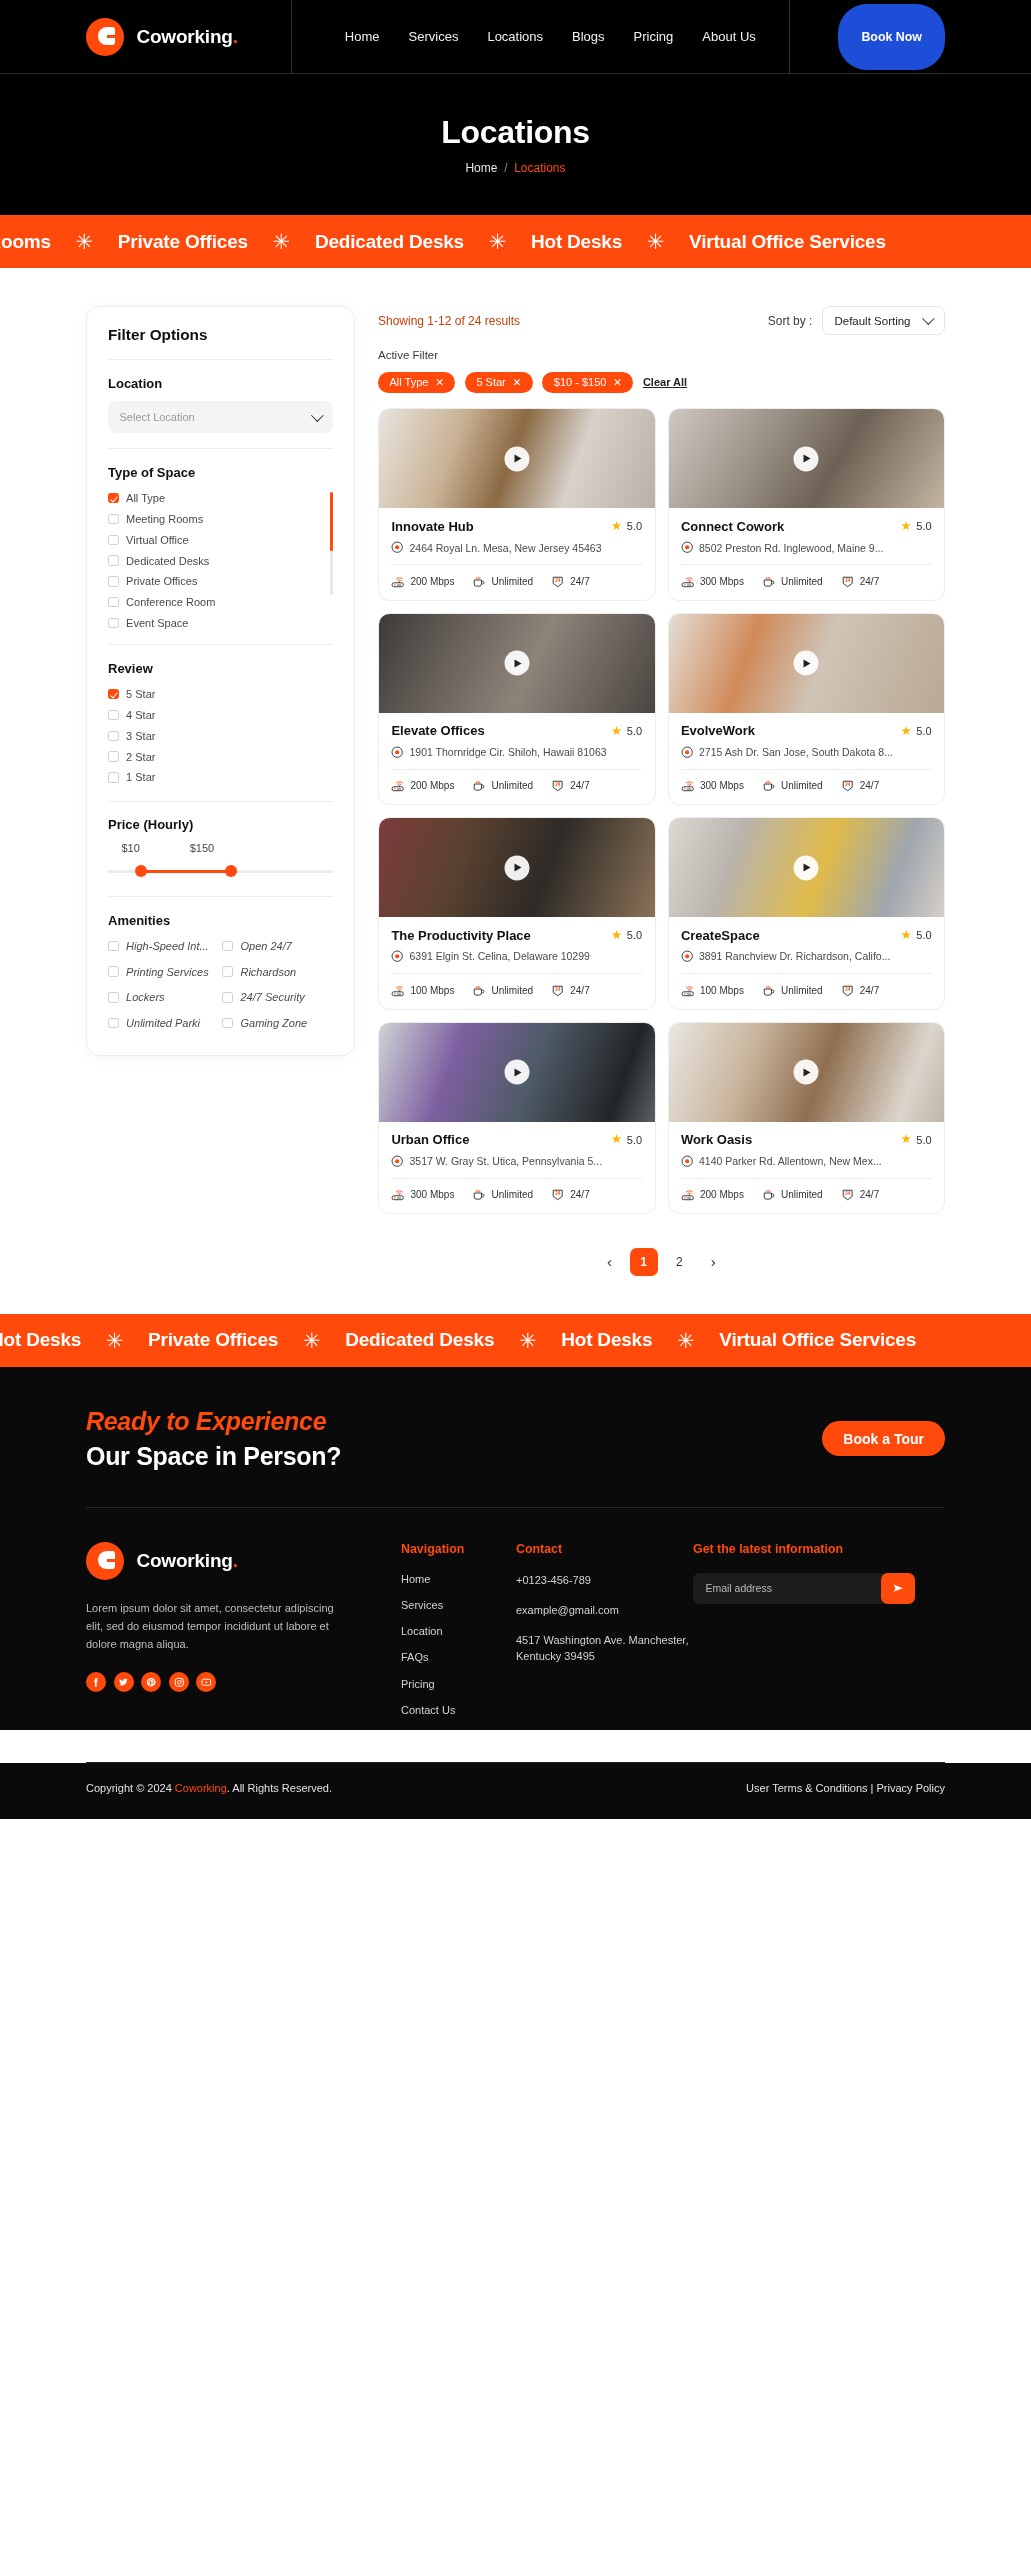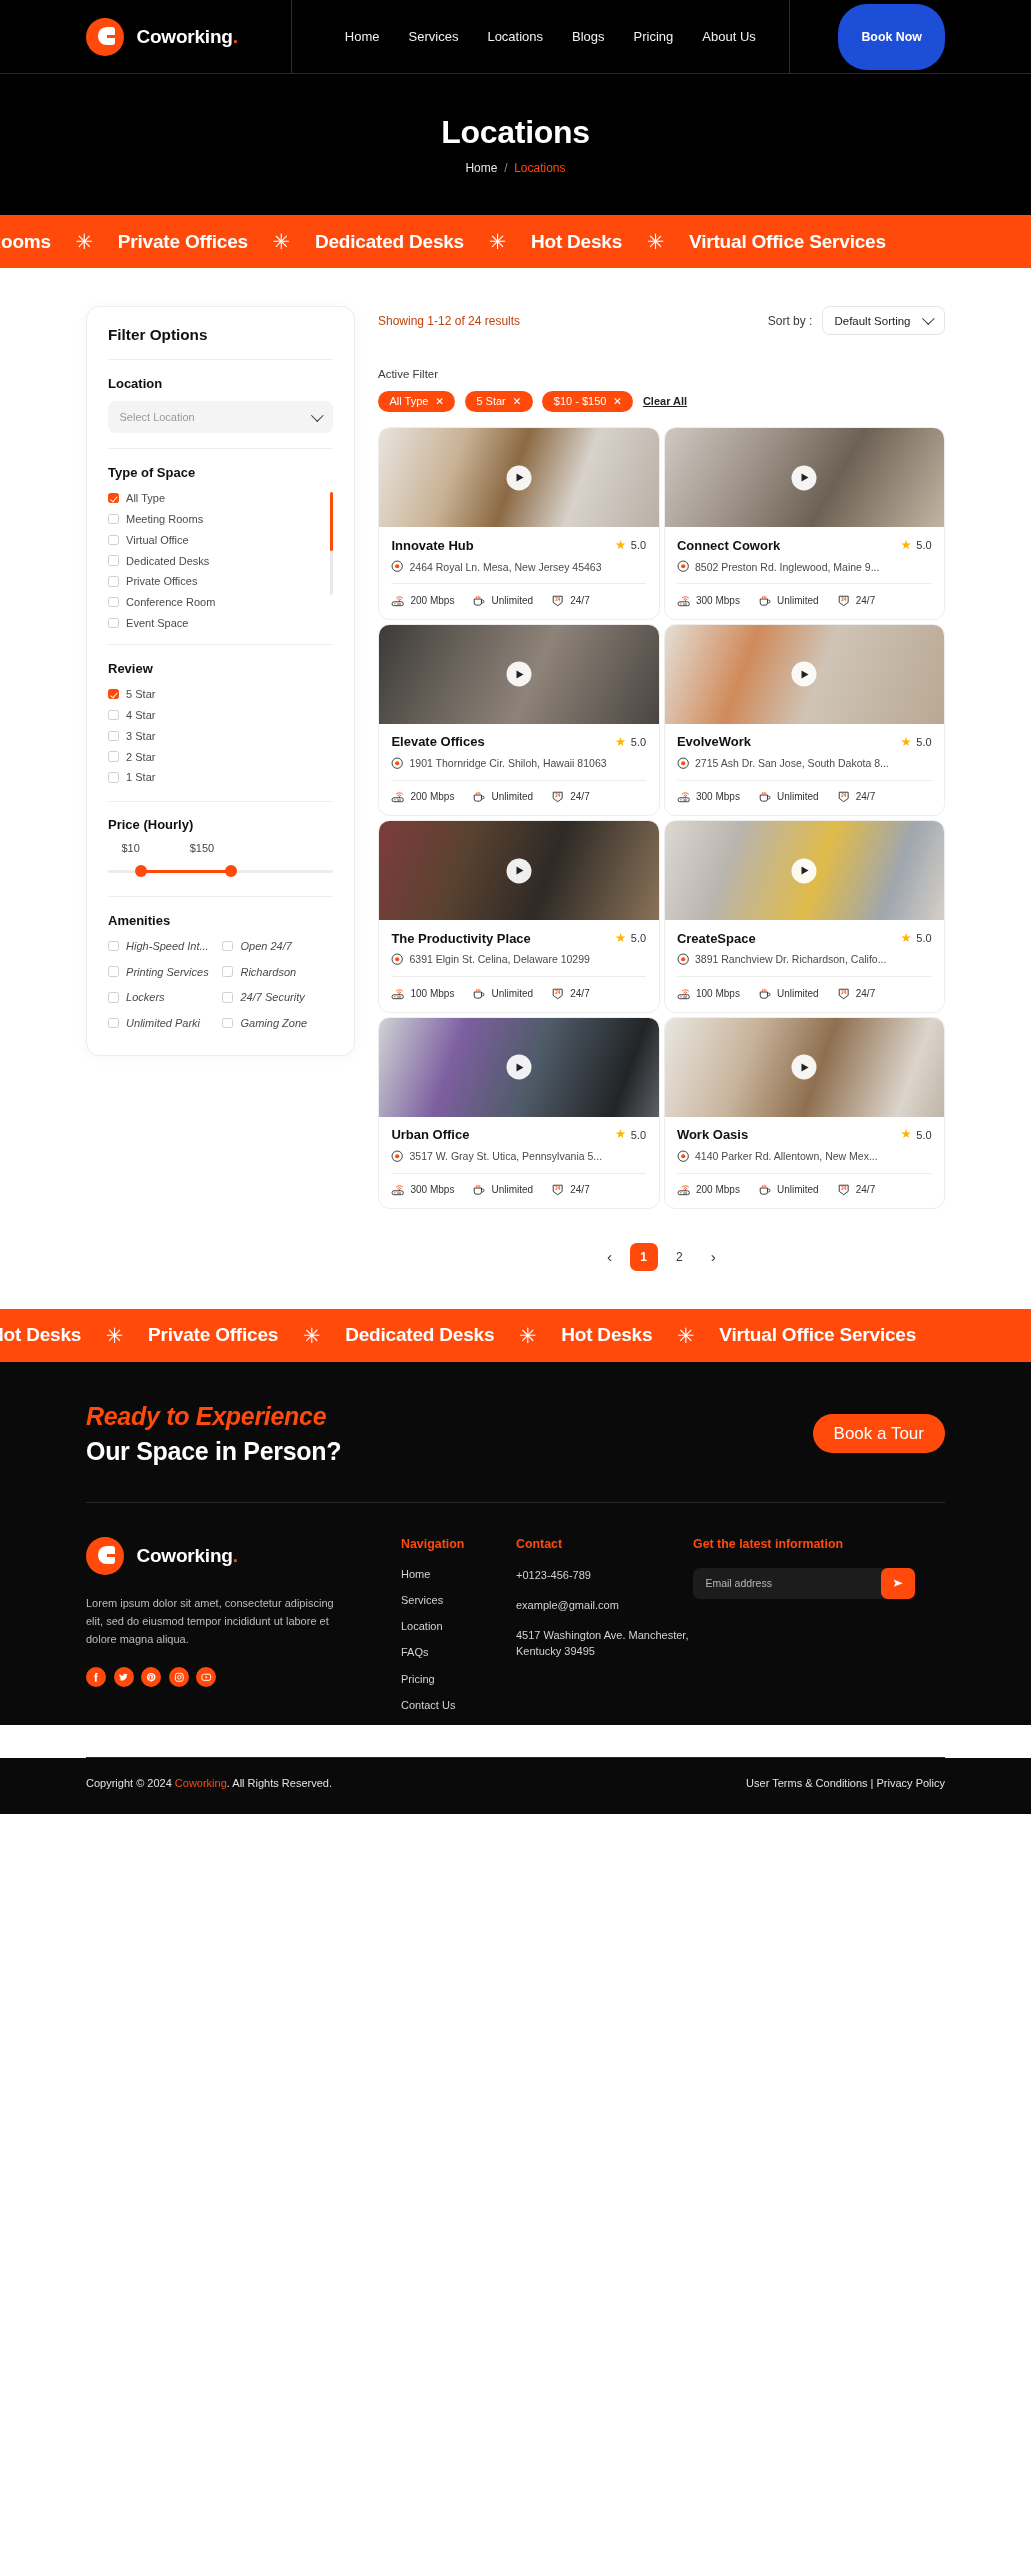--- a/index.html
+++ b/index.html
@@ -137,32 +137,32 @@
   .results { flex: 1; min-width: 0; }
   .res-top { display: flex; align-items: center; justify-content: space-between; }
   .res-count { font-size: 12px; color: #c2410c; }
   .sort-wrap { display: flex; align-items: center; gap: 9.5px; }
   .sort-label { font-size: 12px; color: #3b3b3b; }
   .sort-select {
     border: 1px solid #e4e4e4; border-radius: 7.6px; height: 29px;
     display: flex; align-items: center; gap: 13.4px; padding: 0 11.5px;
     font-size: 11.5px; color: #222; cursor: pointer;
   }
-  .active-filter-label { font-size: 11.5px; color: #3b3b3b; margin-top: 33px; }
+  .active-filter-label { font-size: 11.5px; color: #3b3b3b; margin-top: 14px; }
   .chips { display: flex; align-items: center; gap: 9.5px; margin-top: 10.5px; }
   .chip {
     background: #FF4A0C; color: #fff; border-radius: 19px;
     font-size: 11px; padding: 4.8px 11.5px; display: flex; align-items: center; gap: 6.7px;
     cursor: pointer;
   }
   .chip .x { font-size: 10.5px; line-height: 1; }
   .clear-all { font-size: 11px; color: #222; text-decoration: underline; cursor: pointer; font-weight: bold; }
 
   .card-grid {
-    display: grid; grid-template-columns: 1fr 1fr; gap: 4px;
+    display: grid; grid-template-columns: 1fr 1fr; gap: 12px;
     margin-top: 15.3px;
   }
   .card {
     border: 1px solid #ededed; border-radius: 11.5px; overflow: hidden;
     background: #fff;
   }
   .card-img { height: 99px; position: relative; overflow: hidden; }
   .play {
     position: absolute; left: 50%; top: 50%; transform: translate(-50%, -50%);
     width: 25px; height: 25px; border-radius: 50%;
@@ -206,21 +206,21 @@
   
   .cta-wrap { background: #0a0a0a; padding: 40px 86px 0 86px; }
   .cta { display: flex; align-items: center; justify-content: space-between; }
   .cta-l1 {
     color: #FF4A0C; font-size: 25px; font-weight: 700;
     font-style: italic; letter-spacing: -0.3px;
   }
   .cta-l2 { color: #fff; font-size: 25px; font-weight: 700; margin-top: 5.7px; letter-spacing: -0.3px; }
   .book-tour {
     background: #FF4A0C; color: #fff; border: none; border-radius: 29px;
-    padding: 9.5px 21px; font-size: 17px; font-weight: 400; cursor: pointer;
+    padding: 9.5px 21px; font-size: 14px; font-weight: 700; cursor: pointer;
     font-family: "Liberation Sans", sans-serif;
   }
   .foot-sep { height: 1px; background: #272727; margin: 36px 0 0 0; }
 
   .footer { background: #0a0a0a; padding: 34px 86px 0 86px; display: flex; gap: 0; }
   .f-col-brand { width: 315px; flex: 0 0 315px; }
   .f-about { color: #bdbdbd; font-size: 11px; line-height: 1.65; margin-top: 19px; width: 265px; }
   .socials { display: flex; gap: 7.6px; margin-top: 19px; }
   .soc {
     width: 20px; height: 20px; border-radius: 50%; background: #FF4A0C;

